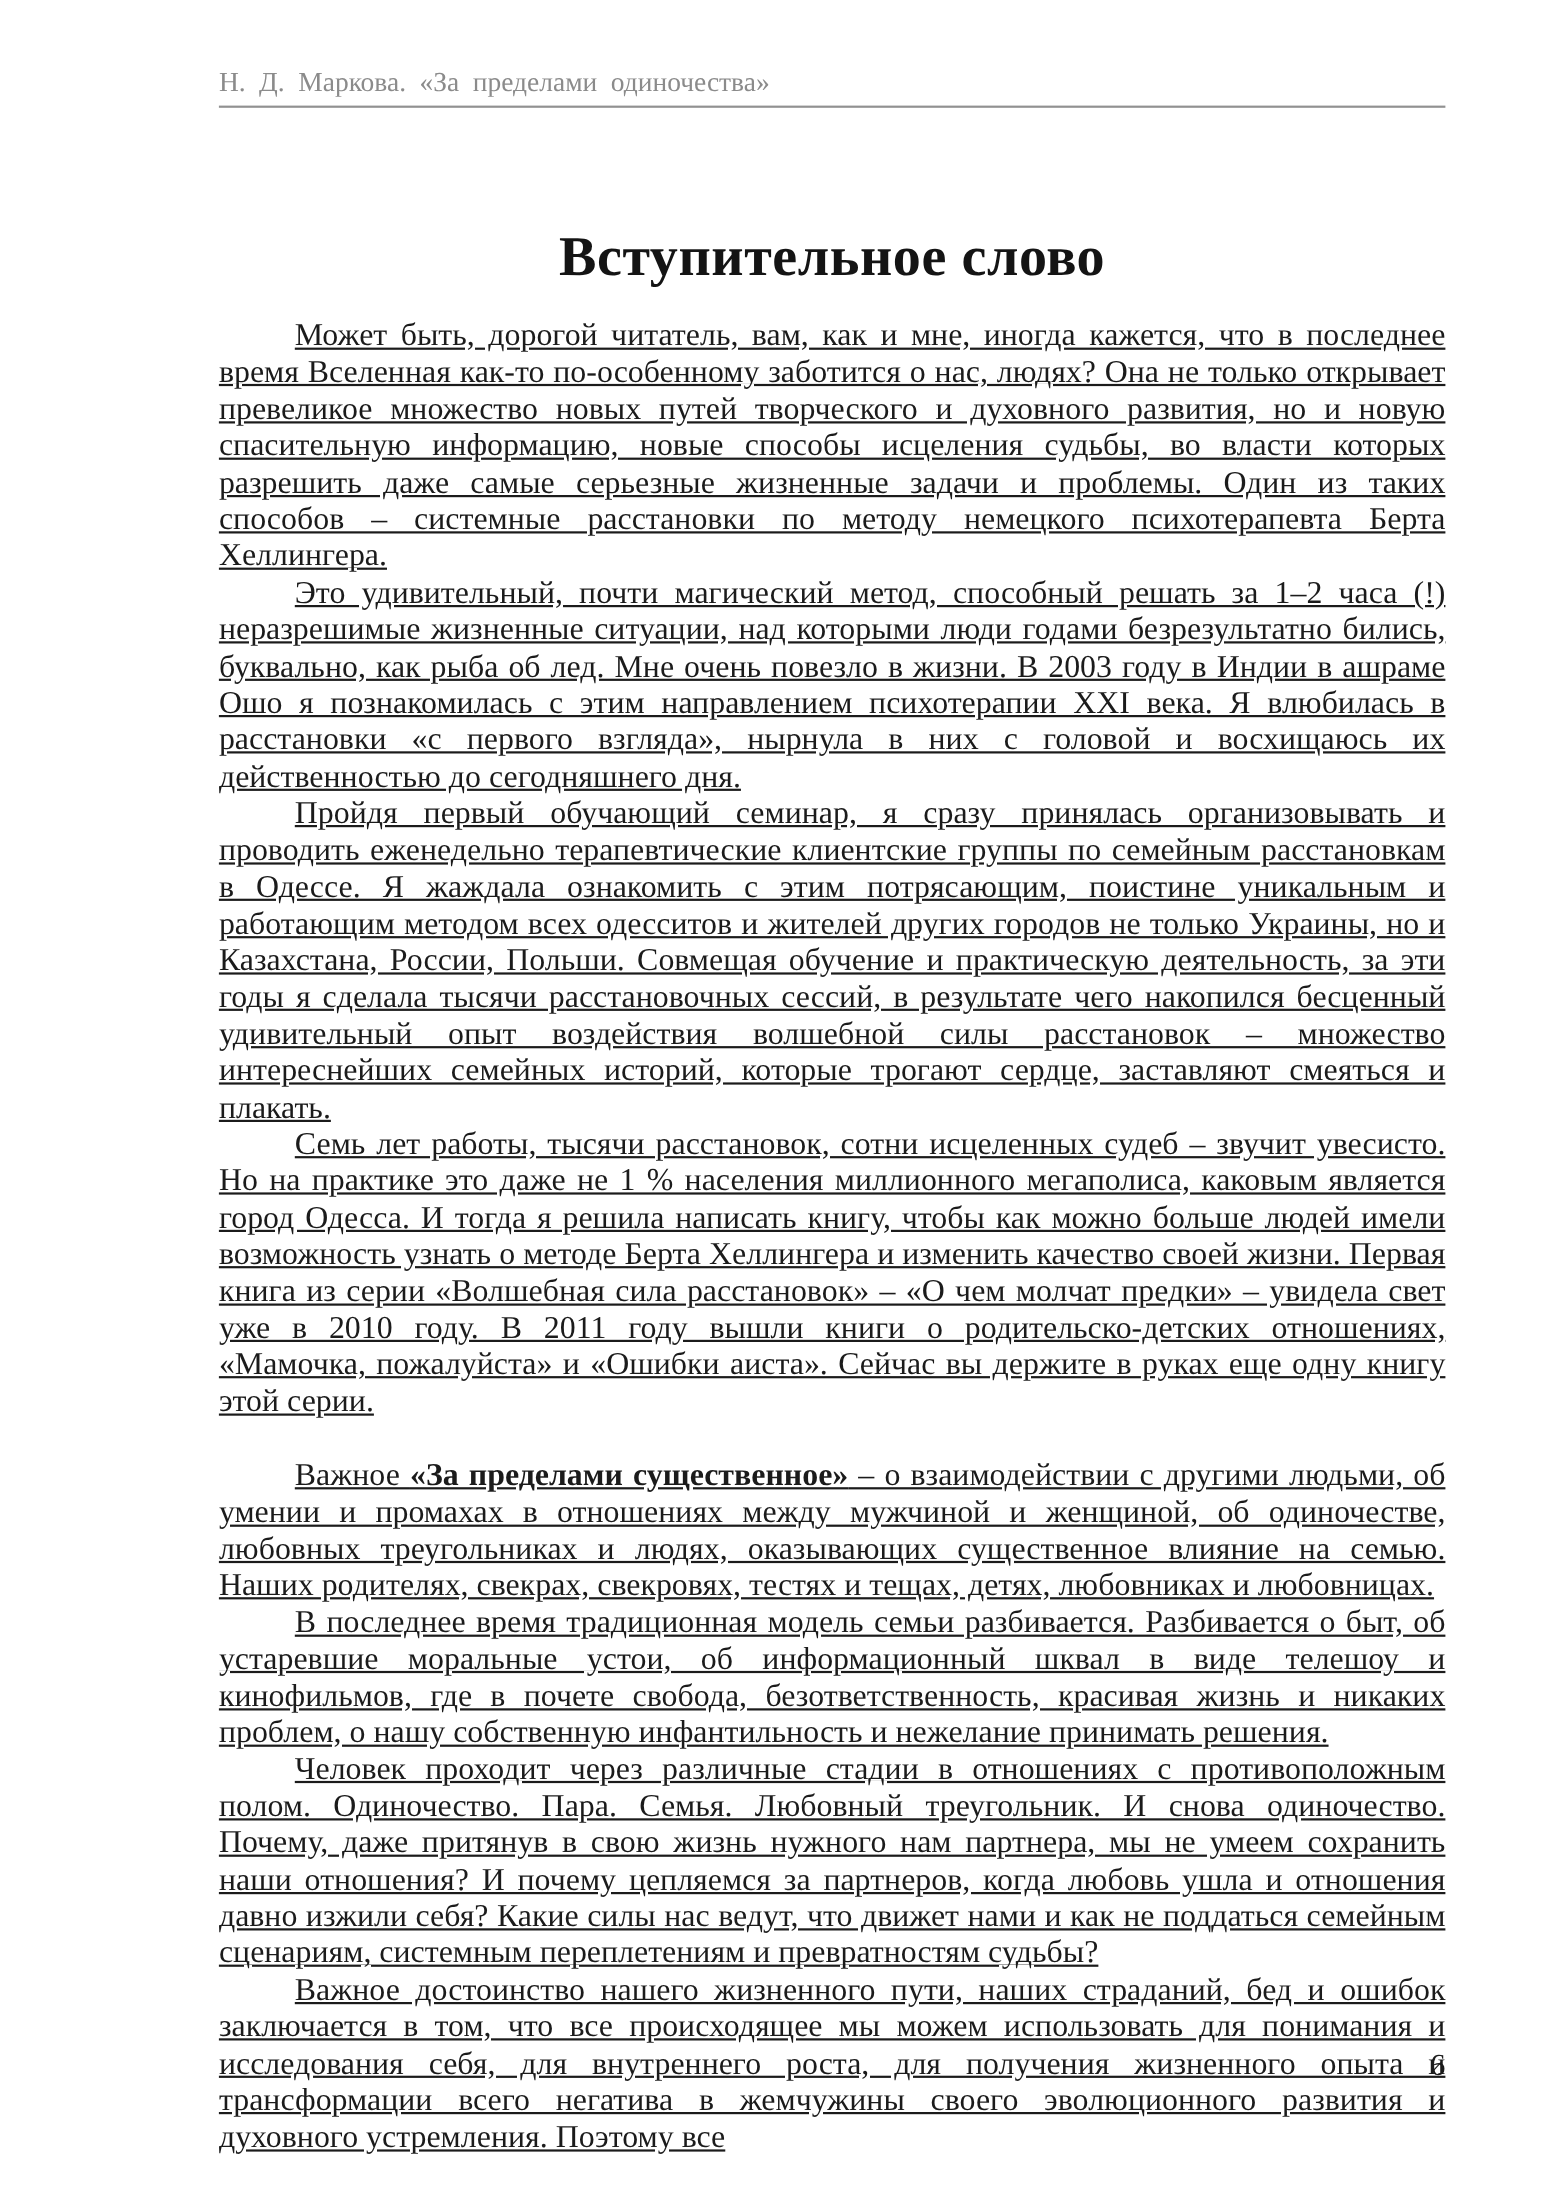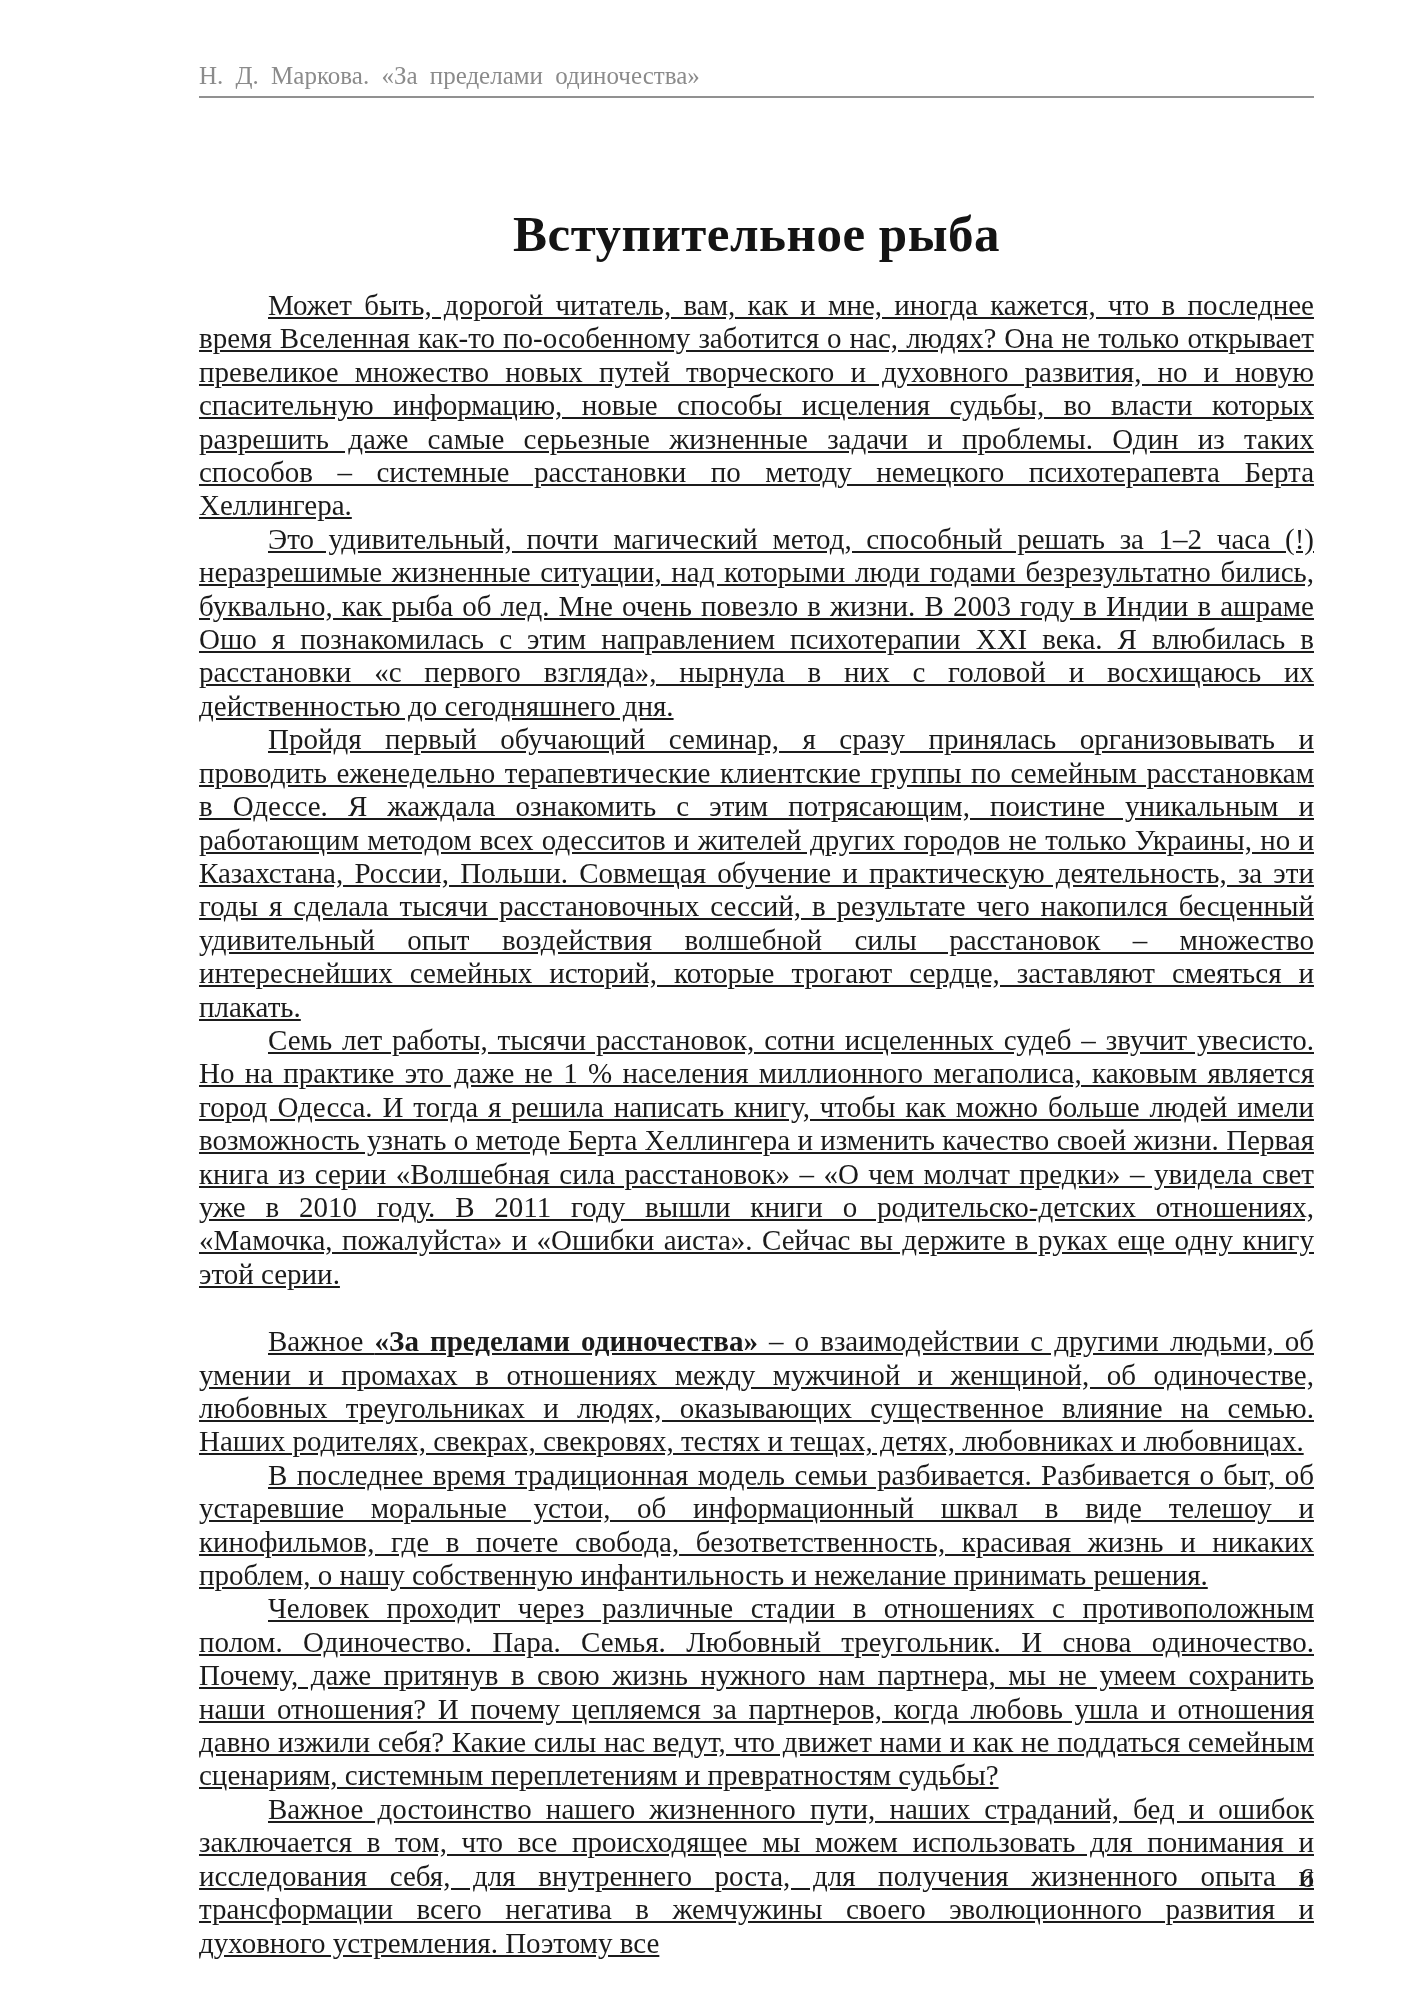--- a/index.html
+++ b/index.html
@@ -65,26 +65,26 @@
     color: #1b1b1b;
   }
 </style>
 </head>
 <body>
 
 <div class="page">
   <div class="text-col">
     <div class="running-header">Н. Д. Маркова.  «За пределами одиночества»</div>
     <div class="header-rule"></div>
-    <h1 class="chapter-title">Вступительное рыба</h1>
+    <h1 class="chapter-title">Вступительное слово</h1>
     <div class="body-text" id="paragraphs">
         <p><span>Может быть, дорогой читатель, вам, как и мне, иногда кажется, что в последнее время Вселенная как-то по-особенному заботится о нас, людях? Она не только открывает превеликое множество новых путей творческого и духовного развития, но и новую спасительную информацию, новые способы исцеления судьбы, во власти которых разрешить даже самые серьезные жизненные задачи и проблемы. Один из таких способов – системные расстановки по методу немецкого психотерапевта Берта Хеллингера.</span></p>
         <p><span>Это удивительный, почти магический метод, способный решать за 1–2 часа (!) неразрешимые жизненные ситуации, над которыми люди годами безрезультатно бились, буквально, как рыба об лед. Мне очень повезло в жизни. В 2003 году в Индии в ашраме Ошо я познакомилась с этим направлением психотерапии XXI века. Я влюбилась в расстановки «с первого взгляда», нырнула в них с головой и восхищаюсь их действенностью до сегодняшнего дня.</span></p>
         <p><span>Пройдя первый обучающий семинар, я сразу принялась организовывать и проводить еженедельно терапевтические клиентские группы по семейным расстановкам в Одессе. Я жаждала ознакомить с этим потрясающим, поистине уникальным и работающим методом всех одесситов и жителей других городов не только Украины, но и Казахстана, России, Польши. Совмещая обучение и практическую деятельность, за эти годы я сделала тысячи расстановочных сессий, в результате чего накопился бесценный удивительный опыт воздействия волшебной силы расстановок – множество интереснейших семейных историй, которые трогают сердце, заставляют смеяться и плакать.</span></p>
         <p><span>Семь лет работы, тысячи расстановок, сотни исцеленных судеб – звучит увесисто. Но на практике это даже не 1 % населения миллионного мегаполиса, каковым является город Одесса. И тогда я решила написать книгу, чтобы как можно больше людей имели возможность узнать о методе Берта Хеллингера и изменить качество своей жизни. Первая книга из серии «Волшебная сила расстановок» – «О чем молчат предки» – увидела свет уже в 2010 году. В 2011 году вышли книги о родительско-детских отношениях, «Мамочка, пожалуйста» и «Ошибки аиста». Сейчас вы держите в руках еще одну книгу этой серии.</span></p>
-        <p class="gap-before"><span>Важное </span><span class="bold">«За пределами одиночества»</span><span> – о взаимодействии с другими людьми, об умении и промахах в отношениях между мужчиной и женщиной, об одиночестве, любовных треугольниках и людях, оказывающих существенное влияние на семью. Наших родителях, свекрах, свекровях, тестях и тещах, детях, любовниках и любовницах.</span></p>
+        <p class="gap-before"><span>Важное </span><span class="bold">«За пределами существенное»</span><span> – о взаимодействии с другими людьми, об умении и промахах в отношениях между мужчиной и женщиной, об одиночестве, любовных треугольниках и людях, оказывающих существенное влияние на семью. Наших родителях, свекрах, свекровях, тестях и тещах, детях, любовниках и любовницах.</span></p>
         <p><span>В последнее время традиционная модель семьи разбивается. Разбивается о быт, об устаревшие моральные устои, об информационный шквал в виде телешоу и кинофильмов, где в почете свобода, безответственность, красивая жизнь и никаких проблем, о нашу собственную инфантильность и нежелание принимать решения.</span></p>
         <p><span>Человек проходит через различные стадии в отношениях с противоположным полом. Одиночество. Пара. Семья. Любовный треугольник. И снова одиночество. Почему, даже притянув в свою жизнь нужного нам партнера, мы не умеем сохранить наши отношения? И почему цепляемся за партнеров, когда любовь ушла и отношения давно изжили себя? Какие силы нас ведут, что движет нами и как не поддаться семейным сценариям, системным переплетениям и превратностям судьбы?</span></p>
         <p><span>Важное достоинство нашего жизненного пути, наших страданий, бед и ошибок заключается в том, что все происходящее мы можем использовать для понимания и исследования себя, для внутреннего роста, для получения жизненного опыта и трансформации всего негатива в жемчужины своего эволюционного развития и духовного устремления. Поэтому все</span></p>
       </div>
   </div>
   <div class="page-number">6</div>
 </div>
 
 </body></html>

